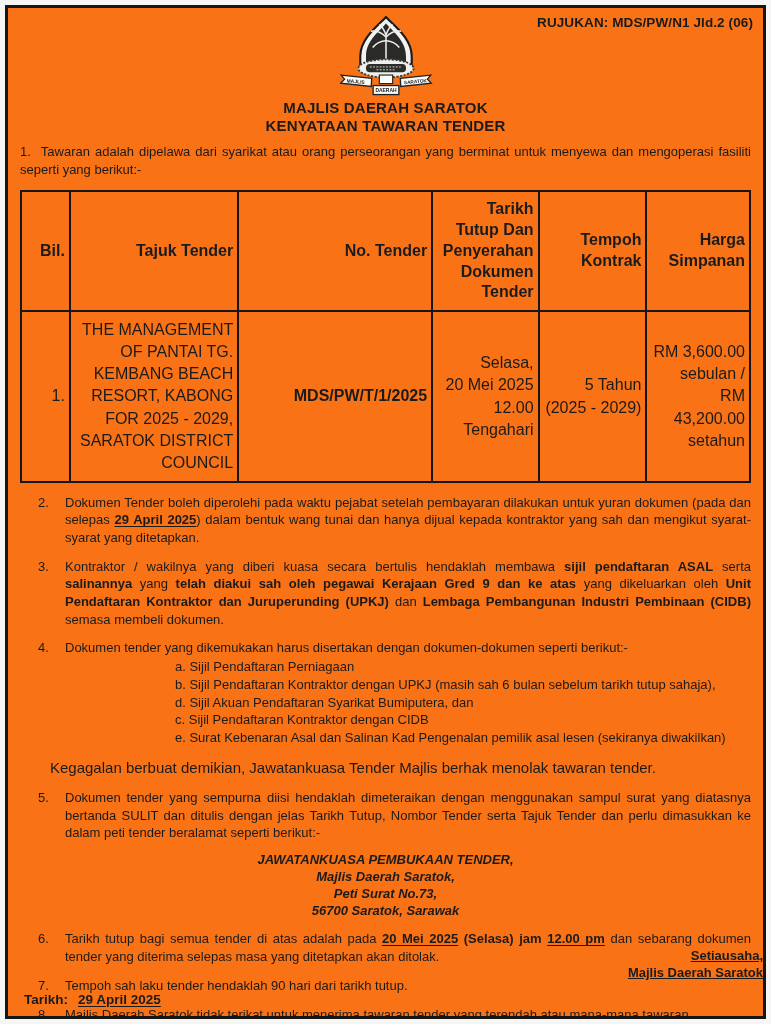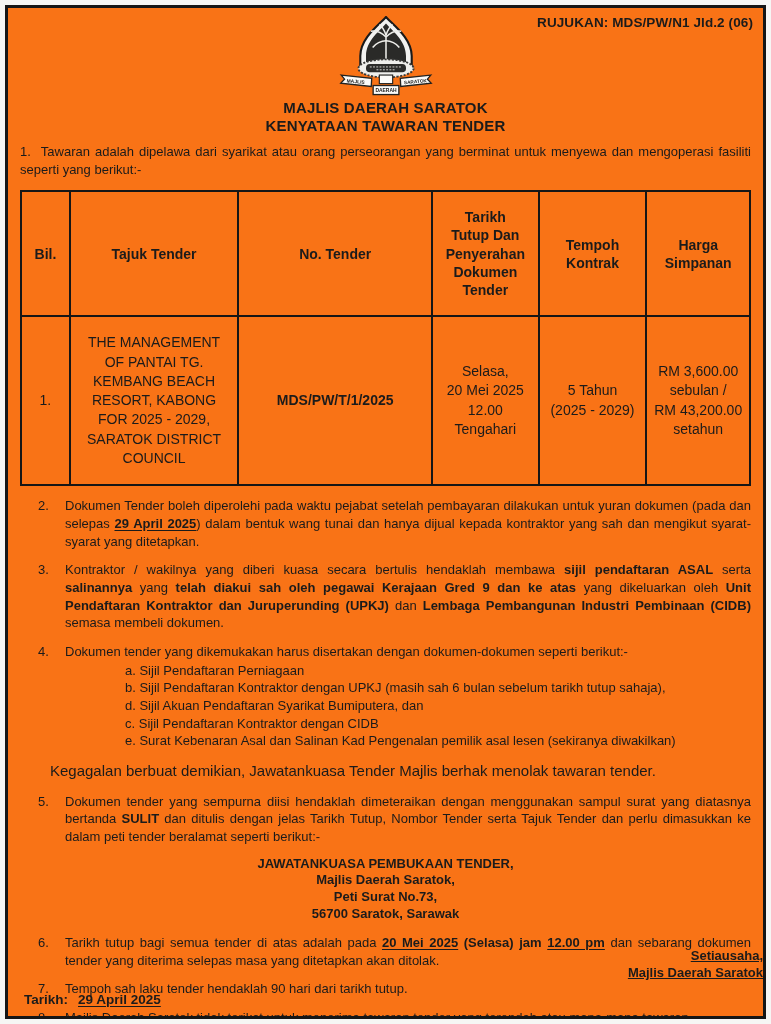--- a/index.html
+++ b/index.html
@@ -22,34 +22,34 @@
     text-align:center;font-weight:bold;font-size:15px;line-height:1.18;letter-spacing:.2px;
   }
   .org-name{margin-top:3px;}
   .p-intro{
     font-size:13px;line-height:1.38;text-align:justify;margin:9px 0 0 0;
   }
   table.tender{
     width:100%;border-collapse:collapse;margin-top:11px;table-layout:fixed;
   }
   table.tender th, table.tender td{
-    border:2px solid #161616;font-size:14px;text-align:center;
-    vertical-align:middle;padding:16px 4px;white-space:pre-line;
+    border:2px solid #161616;font-size:16px;text-align:right;
+    vertical-align:middle;padding:7px 4px;white-space:pre-line;
   }
   table.tender th{font-weight:bold;height:72px;line-height:1.3;}
   table.tender td{height:126px;line-height:1.38;}
   td.cell-bold{font-weight:bold;}
   .para{display:flex;margin:11px 0 0 18px;font-size:13px;line-height:1.36;}
   .para .num{width:27px;flex:none;font-size:13px;}
   .para .ptxt{flex:1;text-align:justify;}
   .sublist{margin-top:1px;}
-  .sublist div{line-height:1.36;margin-left:60px;text-align:left;}
+  .sublist div{line-height:1.36;margin-left:110px;text-align:left;}
   .note{margin:11px 0 0 30px;font-size:15px;line-height:1.36;}
   .addr{
-    text-align:center;font-weight:bold;font-size:13px;line-height:1.3;margin-top:10px;
+    text-align:center;font-weight:bold;font-size:13px;line-height:1.3;margin-top:10px;font-style:italic;
   }
   .addr div{min-height:16px;}
   .sig{
     position:absolute;left:0;right:0;bottom:34px;text-align:right;
     font-weight:bold;font-size:13px;line-height:1.3;text-decoration:underline;
   }
   .date-line{
     position:absolute;left:16px;bottom:9px;font-weight:bold;font-size:13.5px;
   }
   .date-line .dv{text-decoration:underline;margin-left:10px;text-underline-offset:2px;}
@@ -166,21 +166,21 @@
         <div>c. Sijil Pendaftaran Kontraktor dengan CIDB</div>
         <div>e. Surat Kebenaran Asal dan Salinan Kad Pengenalan pemilik asal lesen (sekiranya diwakilkan)</div>
       </div>
     </div>
   </div>
 
   <div class="note">Kegagalan berbuat demikian, Jawatankuasa Tender Majlis berhak menolak tawaran tender.</div>
 
   <div class="para">
     <div class="num">5.</div>
-    <div class="ptxt"><span>Dokumen tender yang sempurna diisi hendaklah dimeteraikan dengan menggunakan sampul surat yang diatasnya bertanda </span><span style="font-weight: bold;">SULIT</span><span> dan ditulis dengan jelas Tarikh Tutup, Nombor Tender serta Tajuk Tender dan perlu dimasukkan ke dalam peti tender beralamat seperti berikut:-</span></div>
+    <div class="ptxt"><span>Dokumen tender yang sempurna diisi hendaklah dimeteraikan dengan menggunakan sampul surat yang diatasnya bertanda </span><span style="font-weight: normal;">SULIT</span><span> dan ditulis dengan jelas Tarikh Tutup, Nombor Tender serta Tajuk Tender dan perlu dimasukkan ke dalam peti tender beralamat seperti berikut:-</span></div>
   </div>
 
   <div class="addr">
     <div>JAWATANKUASA PEMBUKAAN TENDER,</div>
     <div>Majlis Daerah Saratok,</div>
     <div>Peti Surat No.73,</div>
     <div>56700 Saratok, Sarawak</div>
   </div>
 
   <div class="para">

